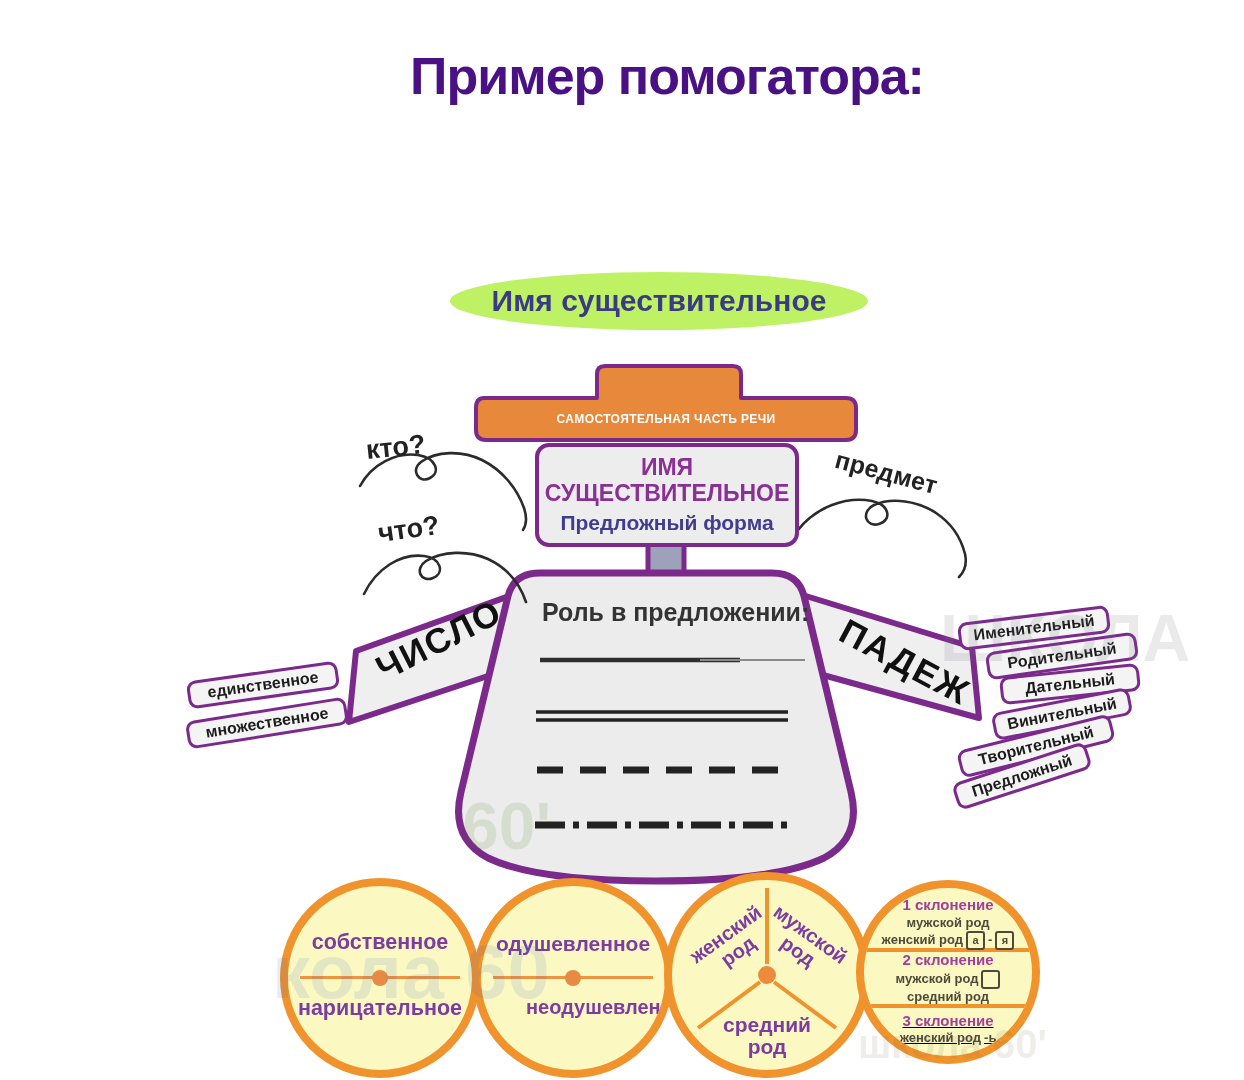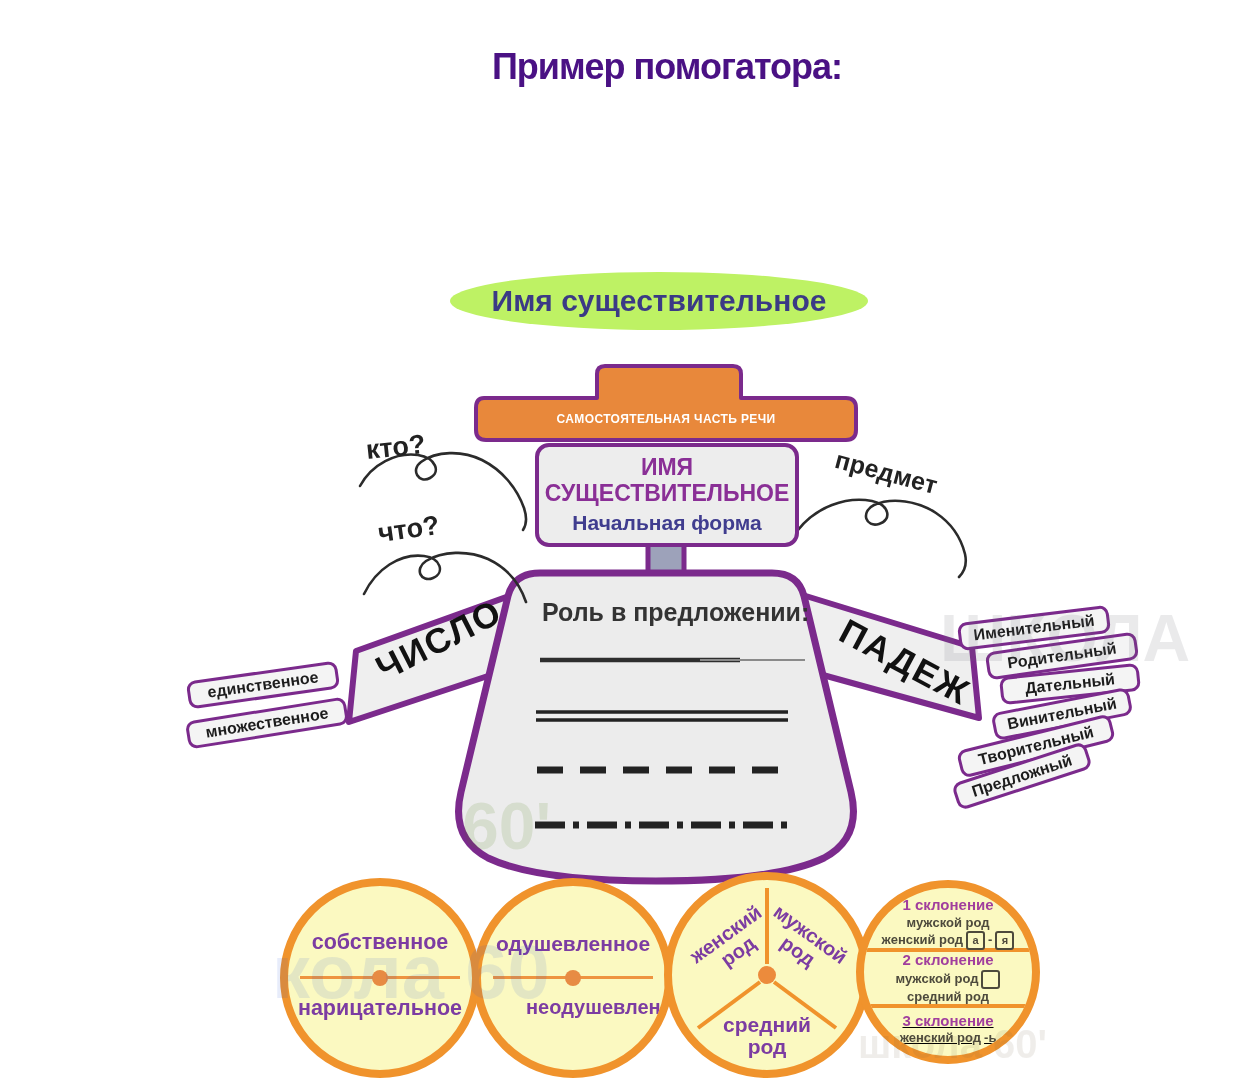--- a/index.html
+++ b/index.html
@@ -6,21 +6,21 @@
   .canvas{
     position:relative;width:1244px;height:1080px;margin:0 auto;
     background:#ffffff;overflow:hidden;
     font-family:"Liberation Sans","DejaVu Sans",sans-serif;
   }
   .abs{position:absolute;}
   .svg-layer{position:absolute;left:0;top:0;width:1244px;height:1080px;}
 
   .page-title{
     left:90px;right:0;top:46px;text-align:center;
-    font-size:36px;font-weight:800;color:#4A1184;letter-spacing:-1px;
+    font-size:52px;font-weight:800;color:#4A1184;letter-spacing:-1px;
   }
   .oval-badge{
     left:450px;top:272px;width:418px;height:58px;border-radius:50%;
     background:#bef264;display:flex;align-items:center;justify-content:center;
     font-size:30px;font-weight:700;color:#3B3A85;
   }
   .banner-label{
     left:476px;top:398px;width:380px;height:42px;
     display:flex;align-items:center;justify-content:center;
     font-size:12px;font-weight:800;color:#ffffff;letter-spacing:.4px;white-space:nowrap;
@@ -135,21 +135,21 @@
 
   <div class="abs page-title">Пример помогатора:</div>
 
   <div class="abs oval-badge">Имя существительное</div>
 
   <div class="abs banner-label">САМОСТОЯТЕЛЬНАЯ ЧАСТЬ РЕЧИ</div>
 
   <div class="abs noun-box">
     <div class="l1">ИМЯ</div>
     <div class="l2">СУЩЕСТВИТЕЛЬНОЕ</div>
-    <div class="sub">Начальная форма</div>
+    <div class="sub">Предложный форма</div>
   </div>
 
   <div class="abs hand who">кто?</div>
   <div class="abs hand what">что?</div>
   <div class="abs hand object">предмет</div>
 
   <div class="abs role-title">Роль в предложении:</div>
 
   <div class="abs wing-label number-label">ЧИСЛО</div>
   <div class="abs wing-label case-label">ПАДЕЖ</div>

